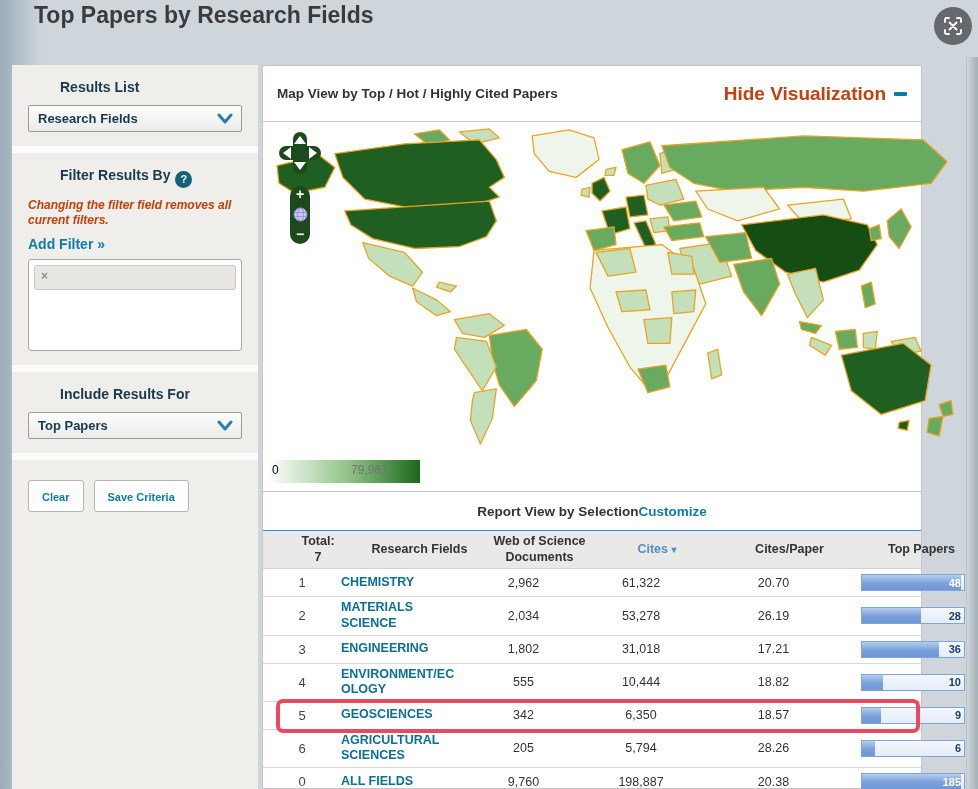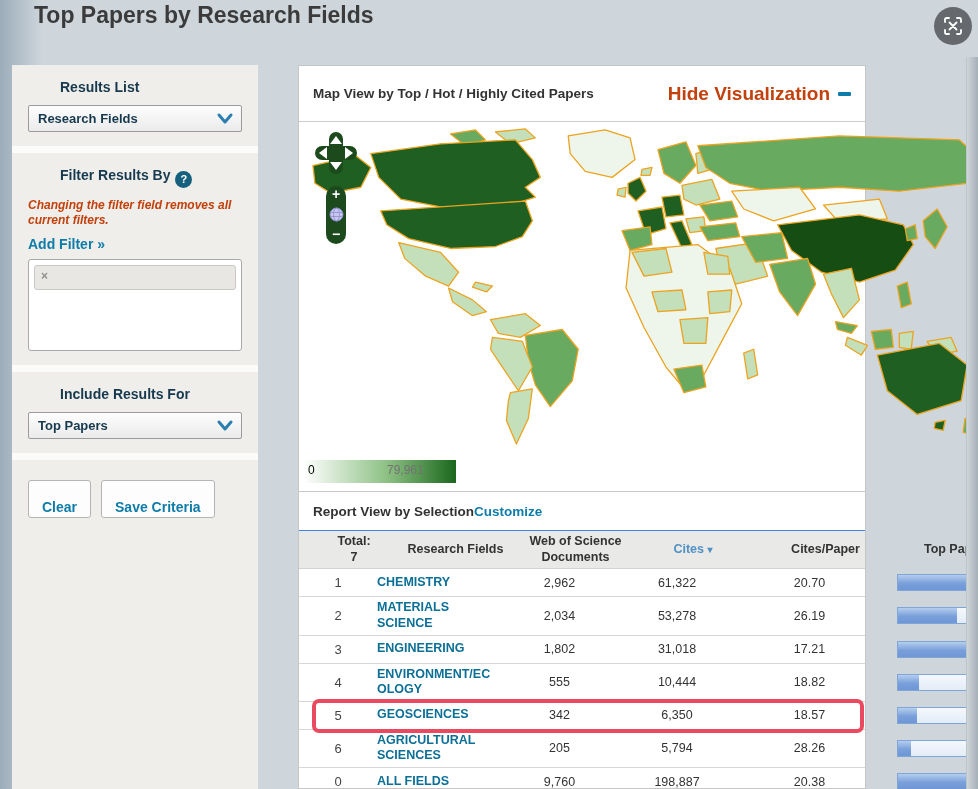--- a/index.html
+++ b/index.html
@@ -28,46 +28,46 @@
   .add-filter{ display:inline-block; color:#0e7ca8; font-weight:bold; font-size:14px; margin-bottom:7px; cursor:pointer;}
   .filter-box{ background:#fff; border:1px solid #a9a9a9; border-radius:3px; height:92px; padding:5px; }
   .tag{ background:#e8e7e4; border:1px solid #c9c8c5; border-radius:3px; padding:3px 6px 4px 6px;
     display:flex; gap:6px; align-items:flex-start;}
   .tag .x{ color:#8f8f8f; font-weight:bold; font-size:12px; line-height:1.3; cursor:pointer;}
   .tag .lbl{ color:#16394e; font-weight:bold; font-size:12.5px; line-height:1.25;}
   .help{ display:inline-block; width:17px; height:17px; border-radius:50%; background:#15607c; color:#fff;
     font-size:11px; font-weight:bold; text-align:center; line-height:17px; vertical-align:-3px; margin-left:5px;}
   .btn-row{ display:flex; gap:10px; background:#efeeeb; padding:20px 16px; flex:1;}
   .btn{ background:#fdfdfd; border:1px solid #b4b4b4; border-radius:3px; color:#0e7ca8;
-    font-weight:bold; font-size:14px; padding:18px 13px; height:32px; cursor:pointer;
+    font-weight:bold; font-size:11px; padding:10px 13px; height:32px; cursor:pointer;
     font-family:"Liberation Sans",sans-serif;}
 
   
-  .main{ position:absolute; left:262px; top:65px; width:568px; bottom:0; background:#fff;
-    border:1px solid #c6c6c6; z-index:1;margin-left:36px;}
+  .main{ position:absolute; left:262px; top:65px; width:660px; bottom:0; background:#fff;
+    border:1px solid #c6c6c6; z-index:1;}
   .viz-header{ height:56px; display:flex; align-items:center; justify-content:space-between;
     padding:0 14px; border-bottom:1px solid #cccccc;}
   .viz-title{ font-size:13.5px; font-weight:bold; color:#333;}
   .hide-link{ font-size:19px; font-weight:bold; color:#c2410c; display:flex; align-items:center; gap:8px; cursor:pointer;}
   .minus-bar{ width:13px; height:4px; background:#0e7ca8; border-radius:1px;}
 
   .map-area{ position:relative; height:336px; background:#fff; }
   .map-area svg.world{ position:absolute; left:2px; top:4px; width:698px; height:326px; }
   .map-controls{ position:absolute; left:14px; top:8px; width:50px; }
   .zoom-pill{ position:relative; margin:6px 0 0 13px; width:20px; height:58px; background:#1c4a1c; border-radius:10px;
     display:flex; flex-direction:column; align-items:center; justify-content:space-between; padding:1px 0 3px 0;}
   .zoom-pill .zi,.zoom-pill .zo{ color:#fff; font-weight:bold; font-size:14px; line-height:14px; cursor:pointer;}
 
   .legend-row{ position:relative; height:33px; }
   .legend-bar{ position:absolute; left:5px; top:2px; width:152px; height:23px; }
   .legend-min{ position:absolute; left:9px; top:5px; font-size:12px; color:#000;}
   .legend-max{ position:absolute; left:88px; top:5px; font-size:12px; color:#737373;}
 
   .report-section{ border-top:1px solid #c9c9c9; }
-  .report-header{ height:38px; display:flex; align-items:center; justify-content:flex-start; padding:0 14px;}
+  .report-header{ height:38px; display:flex; align-items:center; justify-content:center; padding:0 14px;}
   .report-title{ font-size:13.5px; font-weight:bold; color:#333;}
   .customize{ font-size:13.5px; font-weight:bold; color:#0e7ca8; cursor:pointer;}
 
   .grid-cols{ display:grid; grid-template-columns:78px 125px 115px 120px 145px 119px; }
   .thead{ background:#e9e9e7; border-top:1px solid #3b82f6; border-bottom:1px solid #d2d2d0;
     min-height:34px; align-items:center; padding:3px 16px;}
   .th{ text-align:center; font-size:12.5px; font-weight:bold; color:#333; line-height:1.25;}
   .th.cites-th{ color:#5191c4; cursor:pointer;}
   .th .arrow{ font-size:10px; }
   .trow{ min-height:28px; align-items:center; border-bottom:1px solid #d8d8d8; position:relative; padding:3px 0;}

